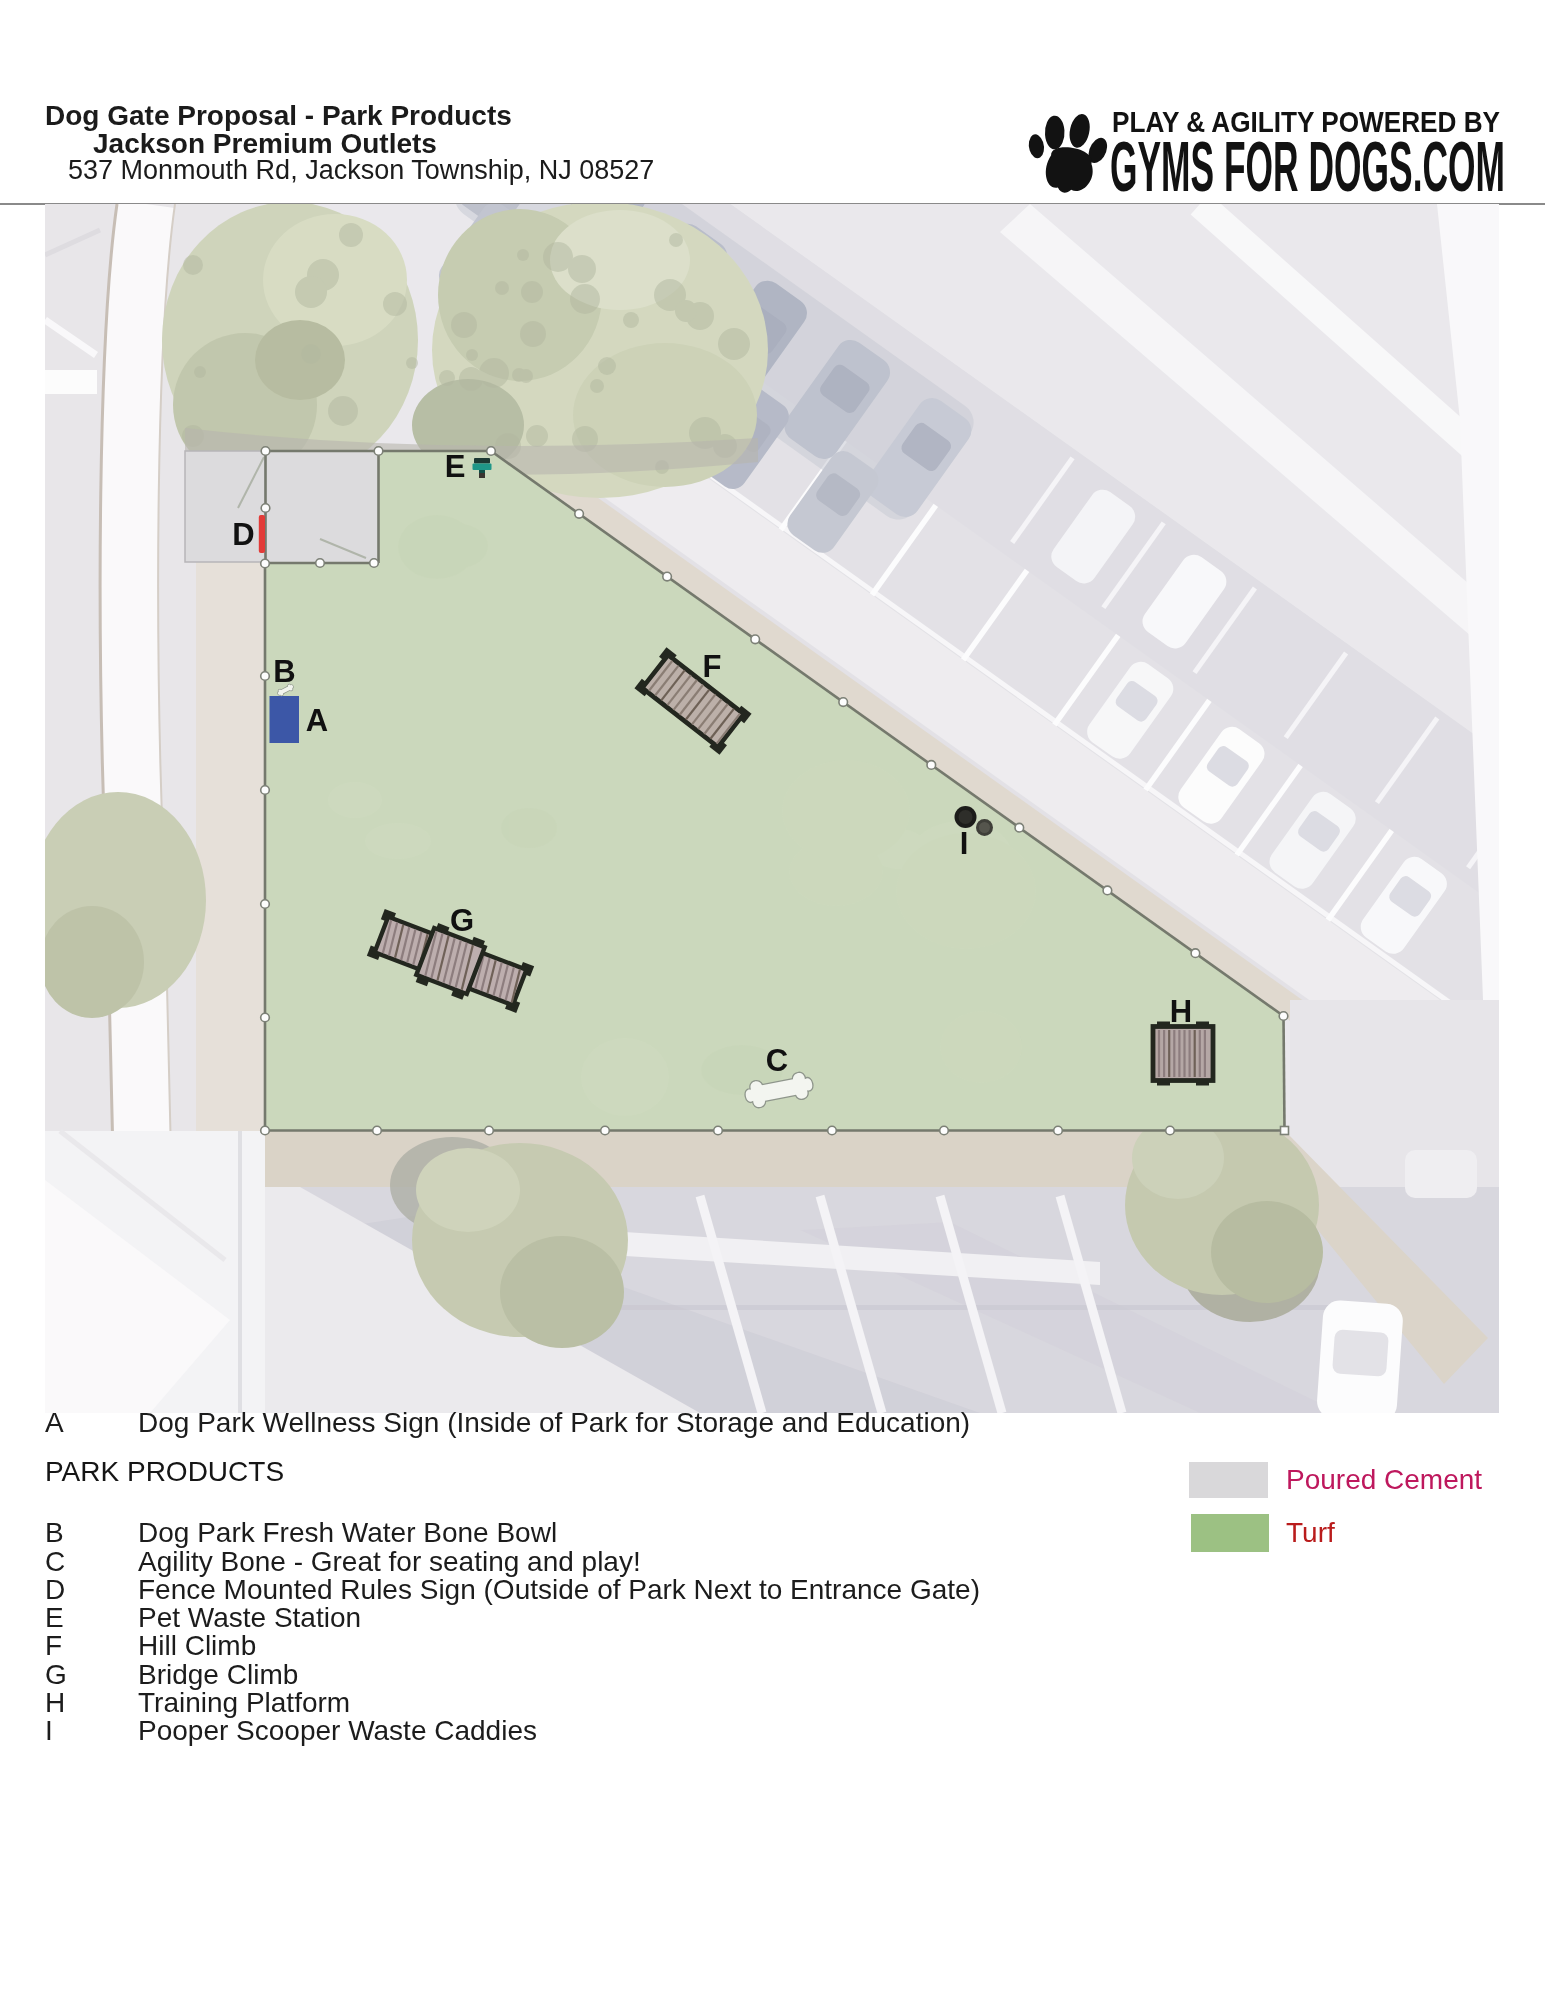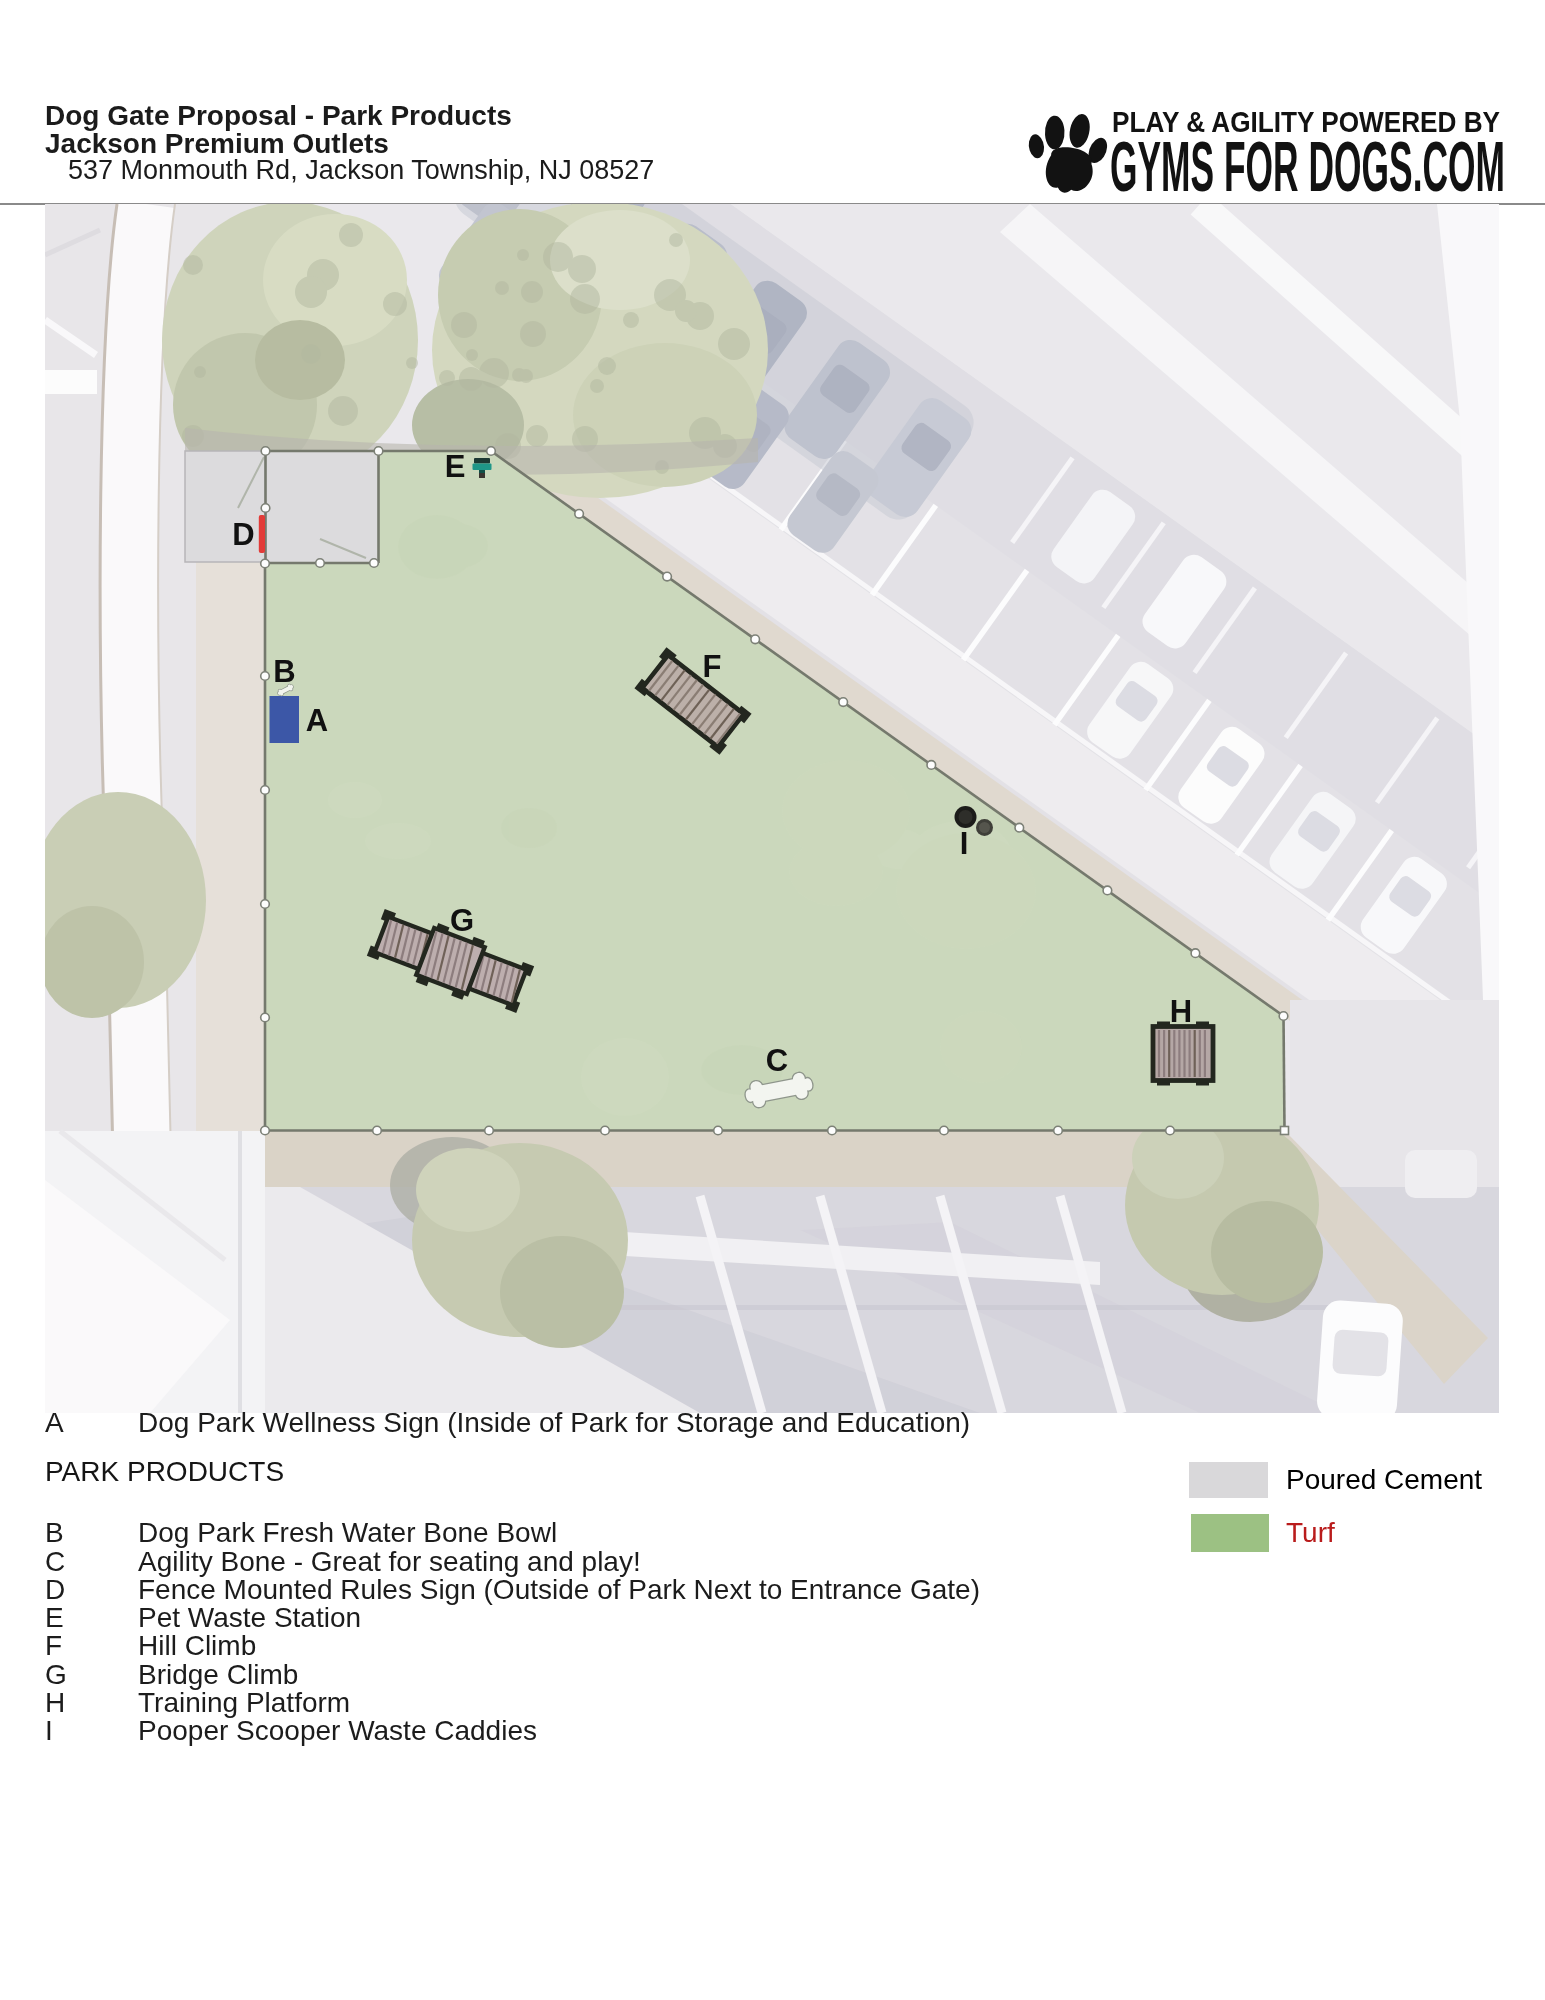--- a/index.html
+++ b/index.html
@@ -5,21 +5,21 @@
 body{width:1545px;height:2000px;position:relative;font-family:"Liberation Sans",sans-serif;overflow:hidden;}
 .abs{position:absolute;}
 .hdr{left:45px;color:#1b1b1b;white-space:nowrap;}
 .lrow{position:absolute;left:45px;width:1100px;font-size:28px;color:#1c1c1c;white-space:nowrap;}
 .lkey{display:inline-block;width:93px;}
 </style></head>
 <body>
 
 <div class="abs hdr" style="top:100px;font-size:28px;font-weight:bold;">Dog Gate Proposal - Park Products</div>
 
-<div class="abs hdr" style="top:128px;font-size:28px;font-weight:bold;">Jackson Premium Outlets</div>
+<div class="abs hdr" style="top:128px;font-size:28px;font-weight:bold;margin-left:48px;">Jackson Premium Outlets</div>
 
 <div class="abs hdr" style="top:155px;font-size:27px;margin-left:23px;">537 Monmouth Rd, Jackson Township, NJ 08527</div>
 
 <svg class="abs" style="left:1010px;top:95px" width="510" height="105" viewBox="0 0 510 105">
 
 <g fill="#121212" transform="translate(60,70) rotate(9) scale(0.84,1.1)">
 <ellipse cx="-24" cy="-27" rx="11.5" ry="15.5" transform="rotate(-17 -24 -27)"></ellipse>
 <ellipse cx="5" cy="-32" rx="11.5" ry="15.5" transform="rotate(5 5 -32)"></ellipse>
 <ellipse cx="30" cy="-17" rx="9.5" ry="12.5" transform="rotate(30 30 -17)"></ellipse>
 <ellipse cx="-43" cy="-12" rx="8.5" ry="11.5" transform="rotate(-34 -43 -12)"></ellipse>
@@ -393,16 +393,16 @@
 <div class="lrow" style="top:1517px"><span class="lkey">B</span><span class="ltxt">Dog Park Fresh Water Bone Bowl</span></div>
 <div class="lrow" style="top:1546px"><span class="lkey">C</span><span class="ltxt">Agility Bone - Great for seating and play!</span></div>
 <div class="lrow" style="top:1574px"><span class="lkey">D</span><span class="ltxt">Fence Mounted Rules Sign (Outside of Park Next to Entrance Gate)</span></div>
 <div class="lrow" style="top:1602px"><span class="lkey">E</span><span class="ltxt">Pet Waste Station</span></div>
 <div class="lrow" style="top:1630px"><span class="lkey">F</span><span class="ltxt">Hill Climb</span></div>
 <div class="lrow" style="top:1659px"><span class="lkey">G</span><span class="ltxt">Bridge Climb</span></div>
 <div class="lrow" style="top:1687px"><span class="lkey">H</span><span class="ltxt">Training Platform</span></div>
 <div class="lrow" style="top:1715px"><span class="lkey">I</span><span class="ltxt">Pooper Scooper Waste Caddies</span></div>
 
 <div class="abs" style="left:1189px;top:1462px;width:79px;height:36px;background:#d9d8da;"></div>
-<div class="abs" style="left:1286px;top:1464px;font-size:28px;color:#000000;">Poured Cement</div>
+<div class="abs" style="left:1286px;top:1464px;font-size:28px;color:#be185d;">Poured Cement</div>
 
 <div class="abs" style="left:1191px;top:1514px;width:78px;height:38px;background:#9cc183;"></div>
 <div class="abs" style="left:1286px;top:1517px;font-size:28px;color:#b91c1c;">Turf</div>
 
 </body></html>

